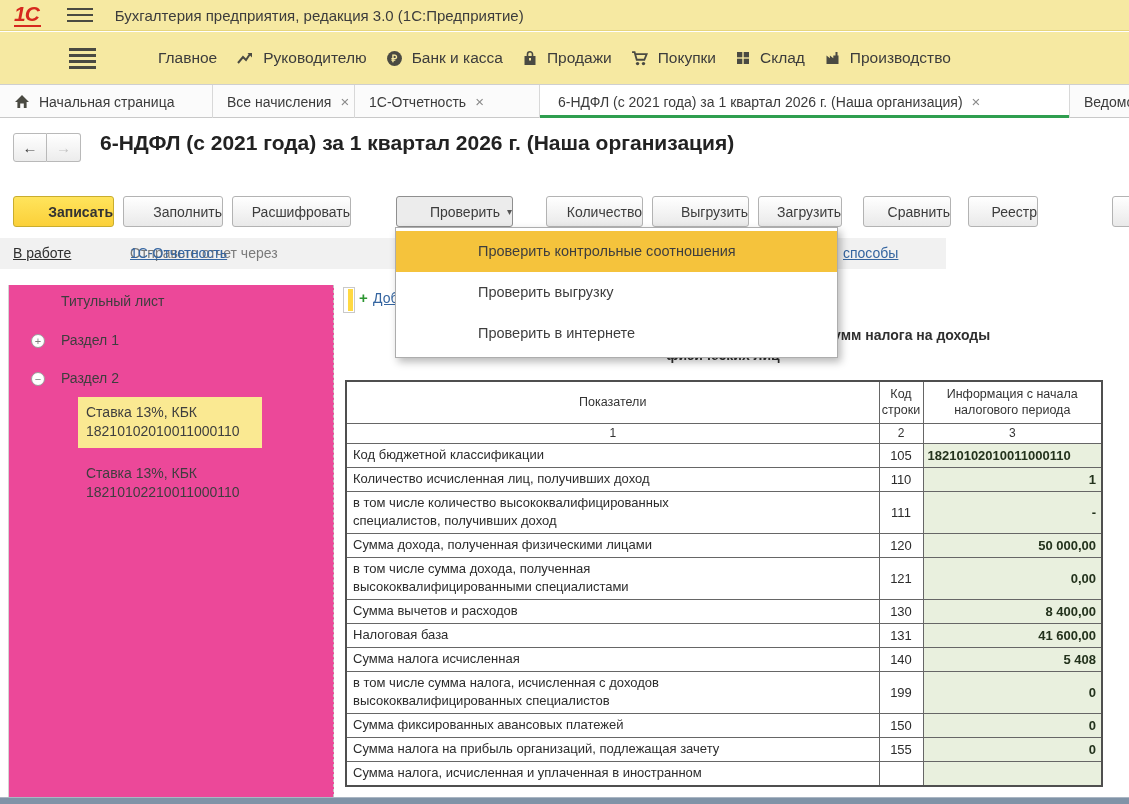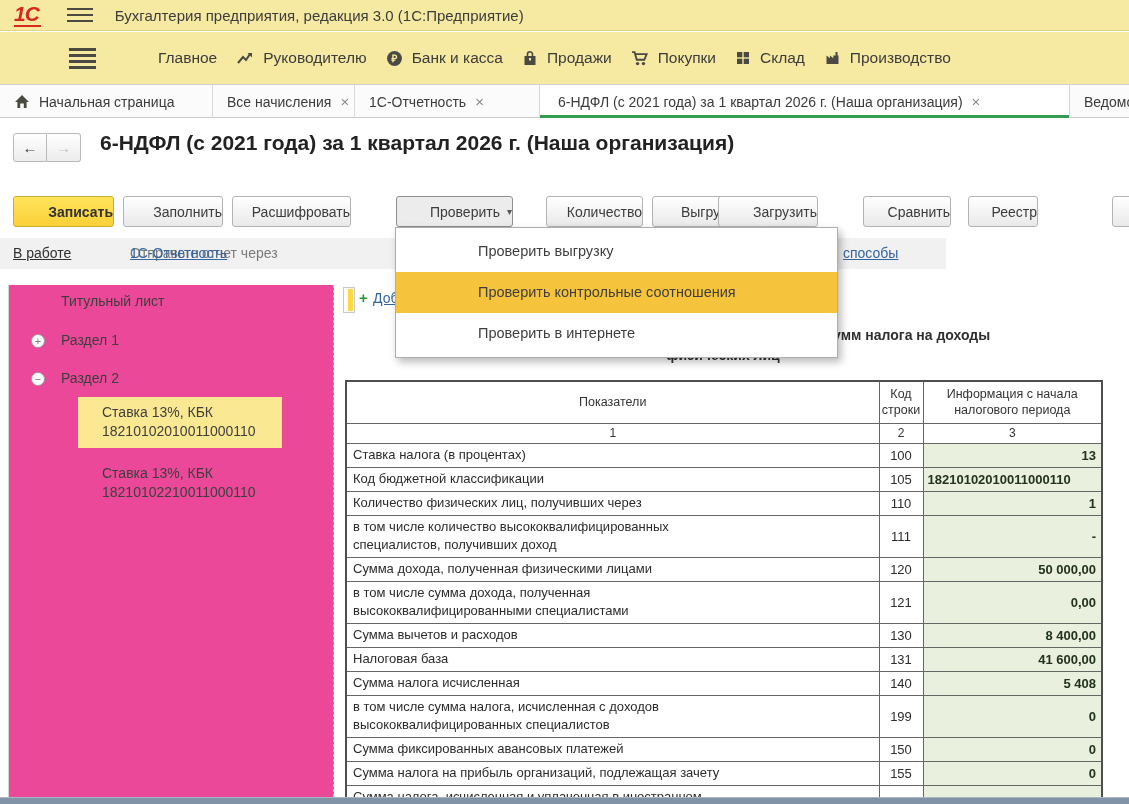--- a/index.html
+++ b/index.html
@@ -60,21 +60,21 @@
   .st-msg { left:130px; color:#7a7a7a; }
   .lnk { color:#3565a0; text-decoration:underline; cursor:pointer; }
   .st-methods { left:843px; }
 
   
   .tree { position:absolute; left:8px; top:285px; width:326px; height:512px;
     border-left:1px solid #d4d4d4; background:#ec4899; font-size:14px; color:#3e3e3e; }
   .tree-row { position:absolute; left:52px; white-space:nowrap; cursor:pointer; }
   .expander { position:absolute; left:22px; width:14px; height:14px; border:1px solid #9c9c9c; border-radius:50%;
     font-size:11px; line-height:12px; text-align:center; color:#7c7c7c; cursor:pointer; background:#fff; }
-  .tree-leaf { position:absolute; left:69px; width:204px; padding:6px 8px 7px 24px; line-height:19px;
+  .tree-leaf { position:absolute; left:69px; width:184px; padding:6px 8px 7px 8px; line-height:19px;
     white-space:pre-line; cursor:pointer; }
   .tree-leaf.selected { background:#fae992; }
 
   
   .vsplit { position:absolute; left:333px; top:285px; height:512px; width:0; border-left:1px dashed #c3c3c3; }
   .split-handle { position:absolute; left:343px; top:287px; width:12px; height:26px;
     border:1px solid #c9c9c9; background:#fff; cursor:pointer; }
   .split-handle i { position:absolute; right:1px; top:1px; bottom:1px; width:5px; background:#ffd942; display:block; }
   .add-plus { position:absolute; left:359px; top:289px; color:#2c9631; font-weight:bold; font-size:15px; line-height:18px; }
   .add-link { position:absolute; left:373px; top:290px; font-size:14px; }
@@ -231,21 +231,21 @@
   <button class="tbtn pressed" style="left:396px; width:117px">
       <span>Проверить</span>
       <span class="arr">▾</span>
     </button>
   <button class="tbtn" style="left:546px; width:97px">
       <span>Количество</span>
     </button>
   <button class="tbtn" style="left:652px; width:97px">
       <span>Выгрузить</span>
     </button>
-  <button class="tbtn" style="left:718px; width:100px">
+  <button class="tbtn" style="left:758px; width:84px">
       <span>Загрузить</span>
     </button>
   <button class="tbtn" style="left:863px; width:88px">
       <span>Сравнить</span>
     </button>
   <button class="tbtn" style="left:968px; width:70px">
       <span>Реестр</span>
     </button>
   <button class="tbtn" style="left:1112px; width:45px">
       <span class="blue-glyph"></span>
@@ -295,31 +295,26 @@
 строки</th>
       <th>Информация с начала
 налогового периода</th>
     </tr>
     <tr class="numrow">
       <td>1</td>
       <td>2</td>
       <td>3</td>
     </tr>
     <tr>
-          <td class="lbl">Ставка налога (в процентах)</td>
-          <td class="code">100</td>
-          <td class="val">13</td>
-        </tr>
-    <tr>
           <td class="lbl">Код бюджетной классификации</td>
           <td class="code">105</td>
           <td class="val left">18210102010011000110</td>
         </tr>
     <tr>
-          <td class="lbl">Количество физических лиц, получивших через</td>
+          <td class="lbl">Количество исчисленная лиц, получивших доход</td>
           <td class="code">110</td>
           <td class="val">1</td>
         </tr>
     <tr>
           <td class="lbl indent">в том числе количество высококвалифицированных
 специалистов, получивших доход</td>
           <td class="code">111</td>
           <td class="val">-</td>
         </tr>
     <tr>
@@ -366,19 +361,19 @@
         </tr>
     <tr>
           <td class="lbl">Сумма налога, исчисленная и уплаченная в иностранном</td>
           <td class="code"></td>
           <td class="val"></td>
         </tr>
   </tbody>
     </table>
 
   <div class="dropdown">
+    <div class="dd-item hl">Проверить контрольные соотношения</div>
     <div class="dd-item">Проверить выгрузку</div>
-    <div class="dd-item hl">Проверить контрольные соотношения</div>
     <div class="dd-item">Проверить в интернете</div>
   </div>
 
   <div class="bottom-strip"></div>
 </div>
 
 </body></html>

